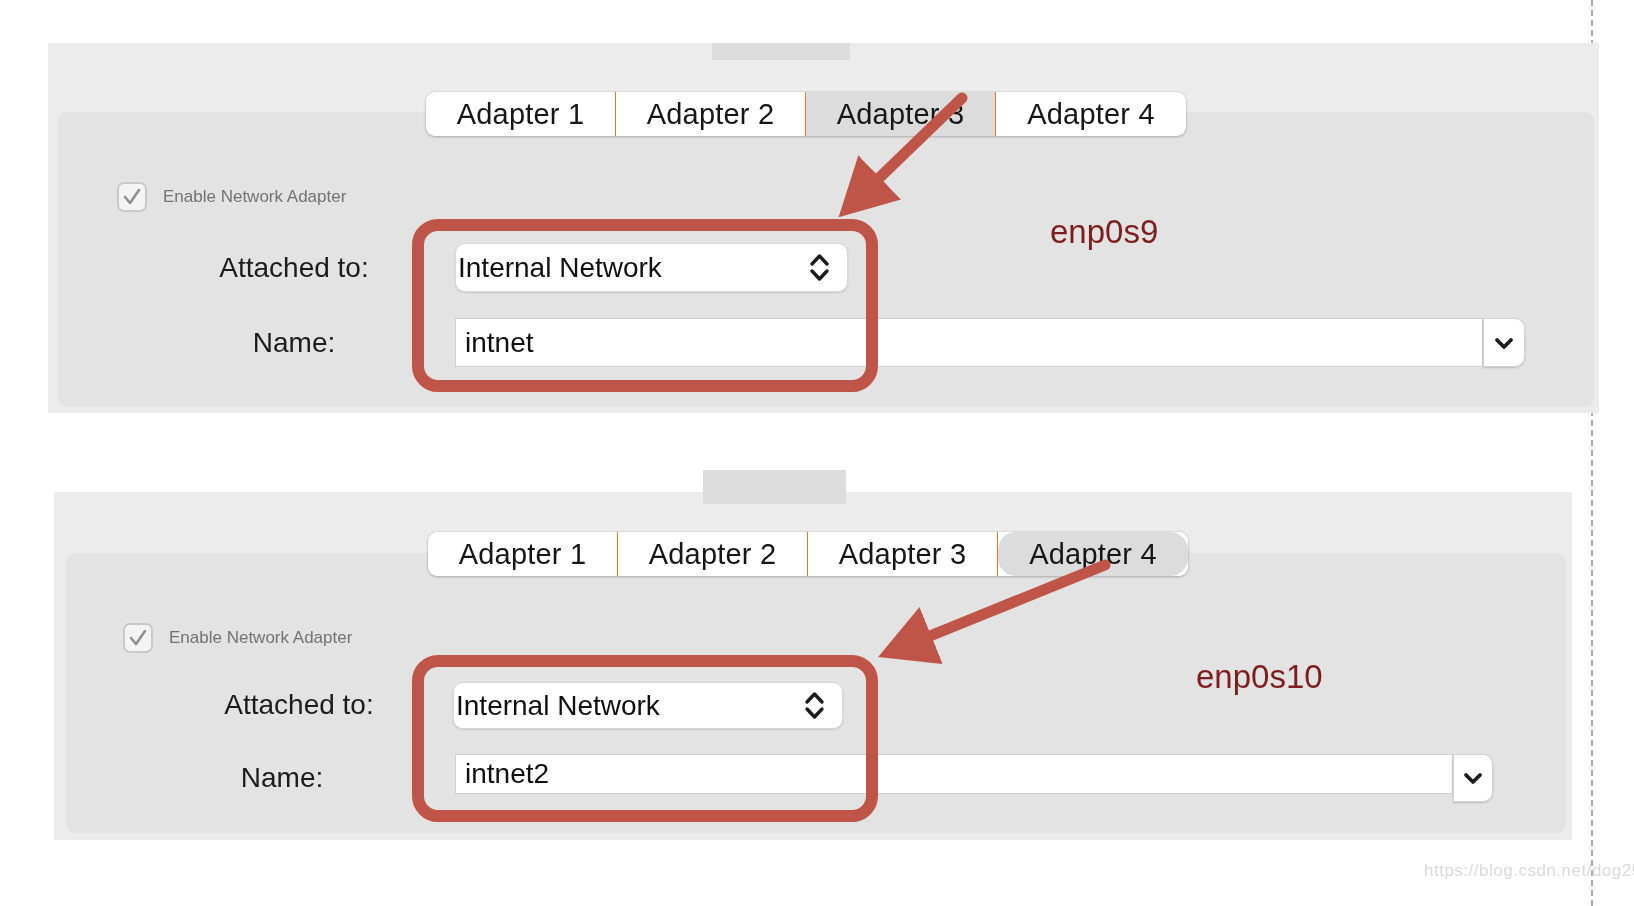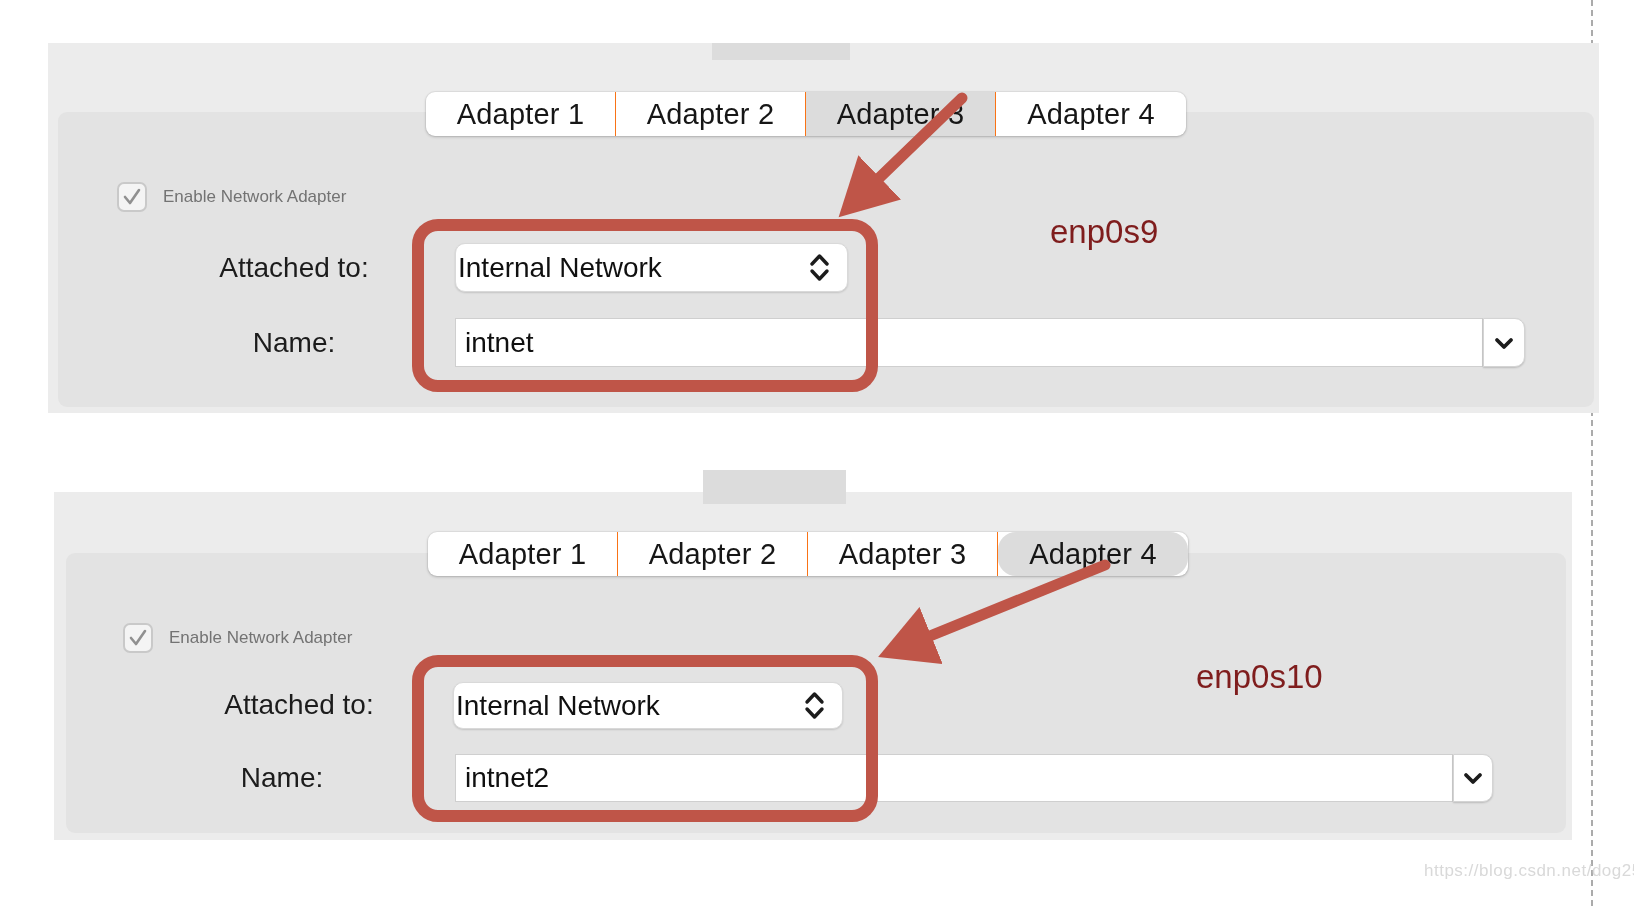--- a/index.html
+++ b/index.html
@@ -67,21 +67,21 @@
   .p1 .popup{left:407px;top:200px;width:393px;height:49px;}
   .p2 .popup{left:399px;top:190px;width:390px;height:47px;}
   .popup-text{font-size:28px;color:#101010;padding-left:2px;flex:1;}
   .stepper{margin-right:16px;display:flex;align-items:center;}
   .name-field{
     position:absolute;background:#ffffff;border:1px solid #cfcfcf;box-sizing:border-box;
     font-size:28px;color:#101010;padding:0 0 0 9px;outline:none;
     font-family:"Liberation Sans","DejaVu Sans",sans-serif;
   }
   .p1 .name-field{left:407px;top:275px;width:1028px;height:49px;}
-  .p2 .name-field{left:401px;top:262px;width:998px;height:48px;}
+  .p2 .name-field{left:401px;top:262px;width:998px;height:40px;}
   .combo-btn{
     position:absolute;background:#ffffff;border:1px solid #d4d4d4;
     border-radius:0 10px 10px 0;box-sizing:border-box;
     box-shadow:0 1px 2px rgba(0,0,0,.18);
     display:flex;align-items:center;justify-content:center;cursor:default;
   }
   .p1 .combo-btn{left:1435px;top:275px;width:42px;height:49px;}
   .p2 .combo-btn{left:1399px;top:262px;width:40px;height:48px;}
   
   .hl-rect{

